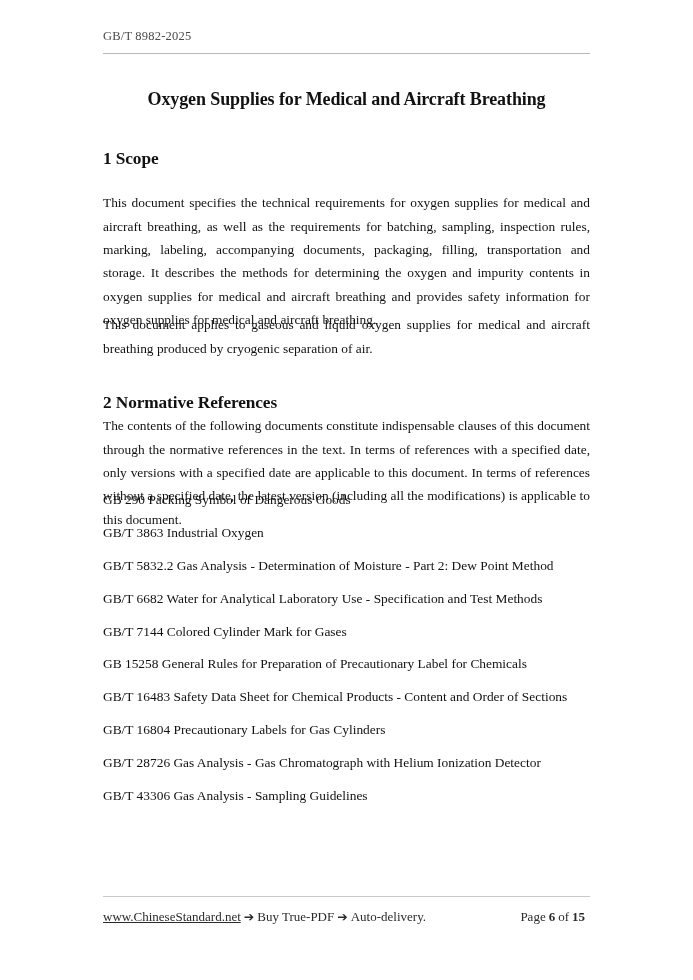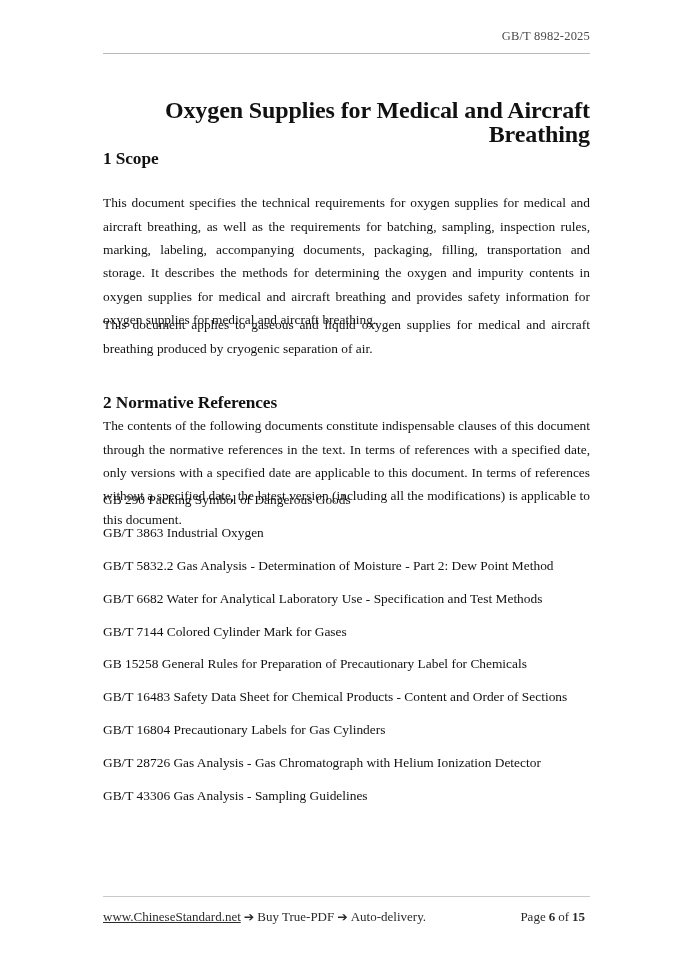--- a/index.html
+++ b/index.html
@@ -25,41 +25,41 @@
   }
   .content-col {
     position: absolute;
     left: 103px;
     width: 487px;
   }
 
   
   .header {
     top: 28px;
-    text-align: right;
+    text-align: left;
   }
   .header-text {
     font-size: 12.5px;
     color: #4a4a4a;
     letter-spacing: 0.2px;
     line-height: 16px;
   }
   .header-rule {
     margin-top: 9px;
     border-top: 1px solid #b9b9b9;
     height: 0;
     font-size: 0;
     line-height: 0;
   }
 
   
   .doc-title {
-    top: 82px;
-    text-align: right;
-    font-size: 24px;
+    top: 75px;
+    text-align: center;
+    font-size: 18px;
     font-weight: bold;
     line-height: 24px;
     letter-spacing: -0.1px;
   }
 
   
   .section-heading {
     font-size: 17.3px;
     font-weight: bold;
     line-height: 22px;

